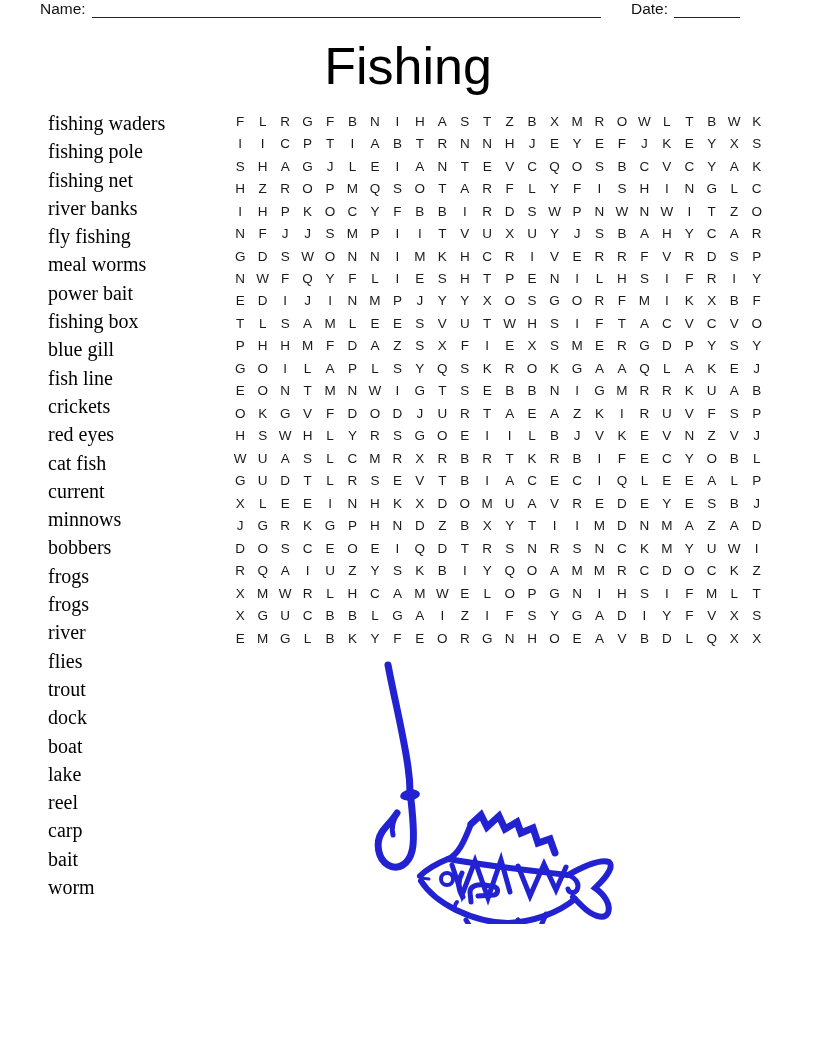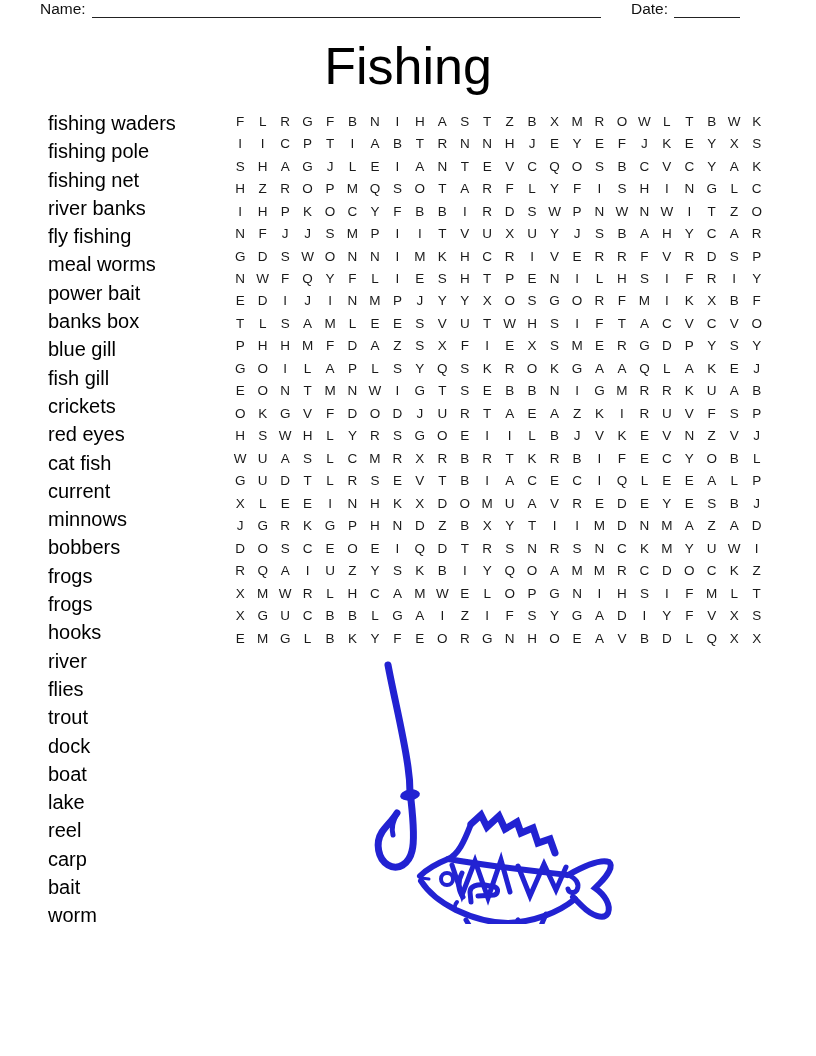--- a/index.html
+++ b/index.html
@@ -18,21 +18,21 @@
   .name-fill{flex:1; margin-left:6px;}
   .date-lbl{margin-left:30px;margin-top:42px;}
   .date-fill{width:66px; margin-left:6px;}
   
   .title{
     position:absolute; left:0; top:36px; width:816px; text-align:center;
     font-size:52px; font-weight:500; letter-spacing:0px; color:#000;
   }
   
   .word-list{position:absolute; left:48px; top:109px; width:180px;}
-  .word{font-size:20px; line-height:28.3px; color:#000; white-space:nowrap;}
+  .word{font-size:20px; line-height:28.3px; color:#000; white-space:nowrap;font-family:Liberation Serif, serif;}
   
   .letter-grid{
     position:absolute; left:229px; top:110px;
     display:grid; grid-template-columns:repeat(24, 22.46px); grid-auto-rows:22.48px;
   }
   .cell{
     display:flex; align-items:center; justify-content:center;
     font-size:13.5px; font-weight:400; color:#1a1a1a;
   }
   
@@ -55,32 +55,31 @@
   <div class="title">Fishing</div>
 
   <div class="word-list">
       <div class="word">fishing waders</div>
       <div class="word">fishing pole</div>
       <div class="word">fishing net</div>
       <div class="word">river banks</div>
       <div class="word">fly fishing</div>
       <div class="word">meal worms</div>
       <div class="word">power bait</div>
-      <div class="word">banks box</div>
+      <div class="word">fishing box</div>
       <div class="word">blue gill</div>
-      <div class="word">fish gill</div>
+      <div class="word">fish line</div>
       <div class="word">crickets</div>
       <div class="word">red eyes</div>
       <div class="word">cat fish</div>
       <div class="word">current</div>
       <div class="word">minnows</div>
       <div class="word">bobbers</div>
       <div class="word">frogs</div>
       <div class="word">frogs</div>
-      <div class="word">hooks</div>
       <div class="word">river</div>
       <div class="word">flies</div>
       <div class="word">trout</div>
       <div class="word">dock</div>
       <div class="word">boat</div>
       <div class="word">lake</div>
       <div class="word">reel</div>
       <div class="word">carp</div>
       <div class="word">bait</div>
       <div class="word">worm</div>

